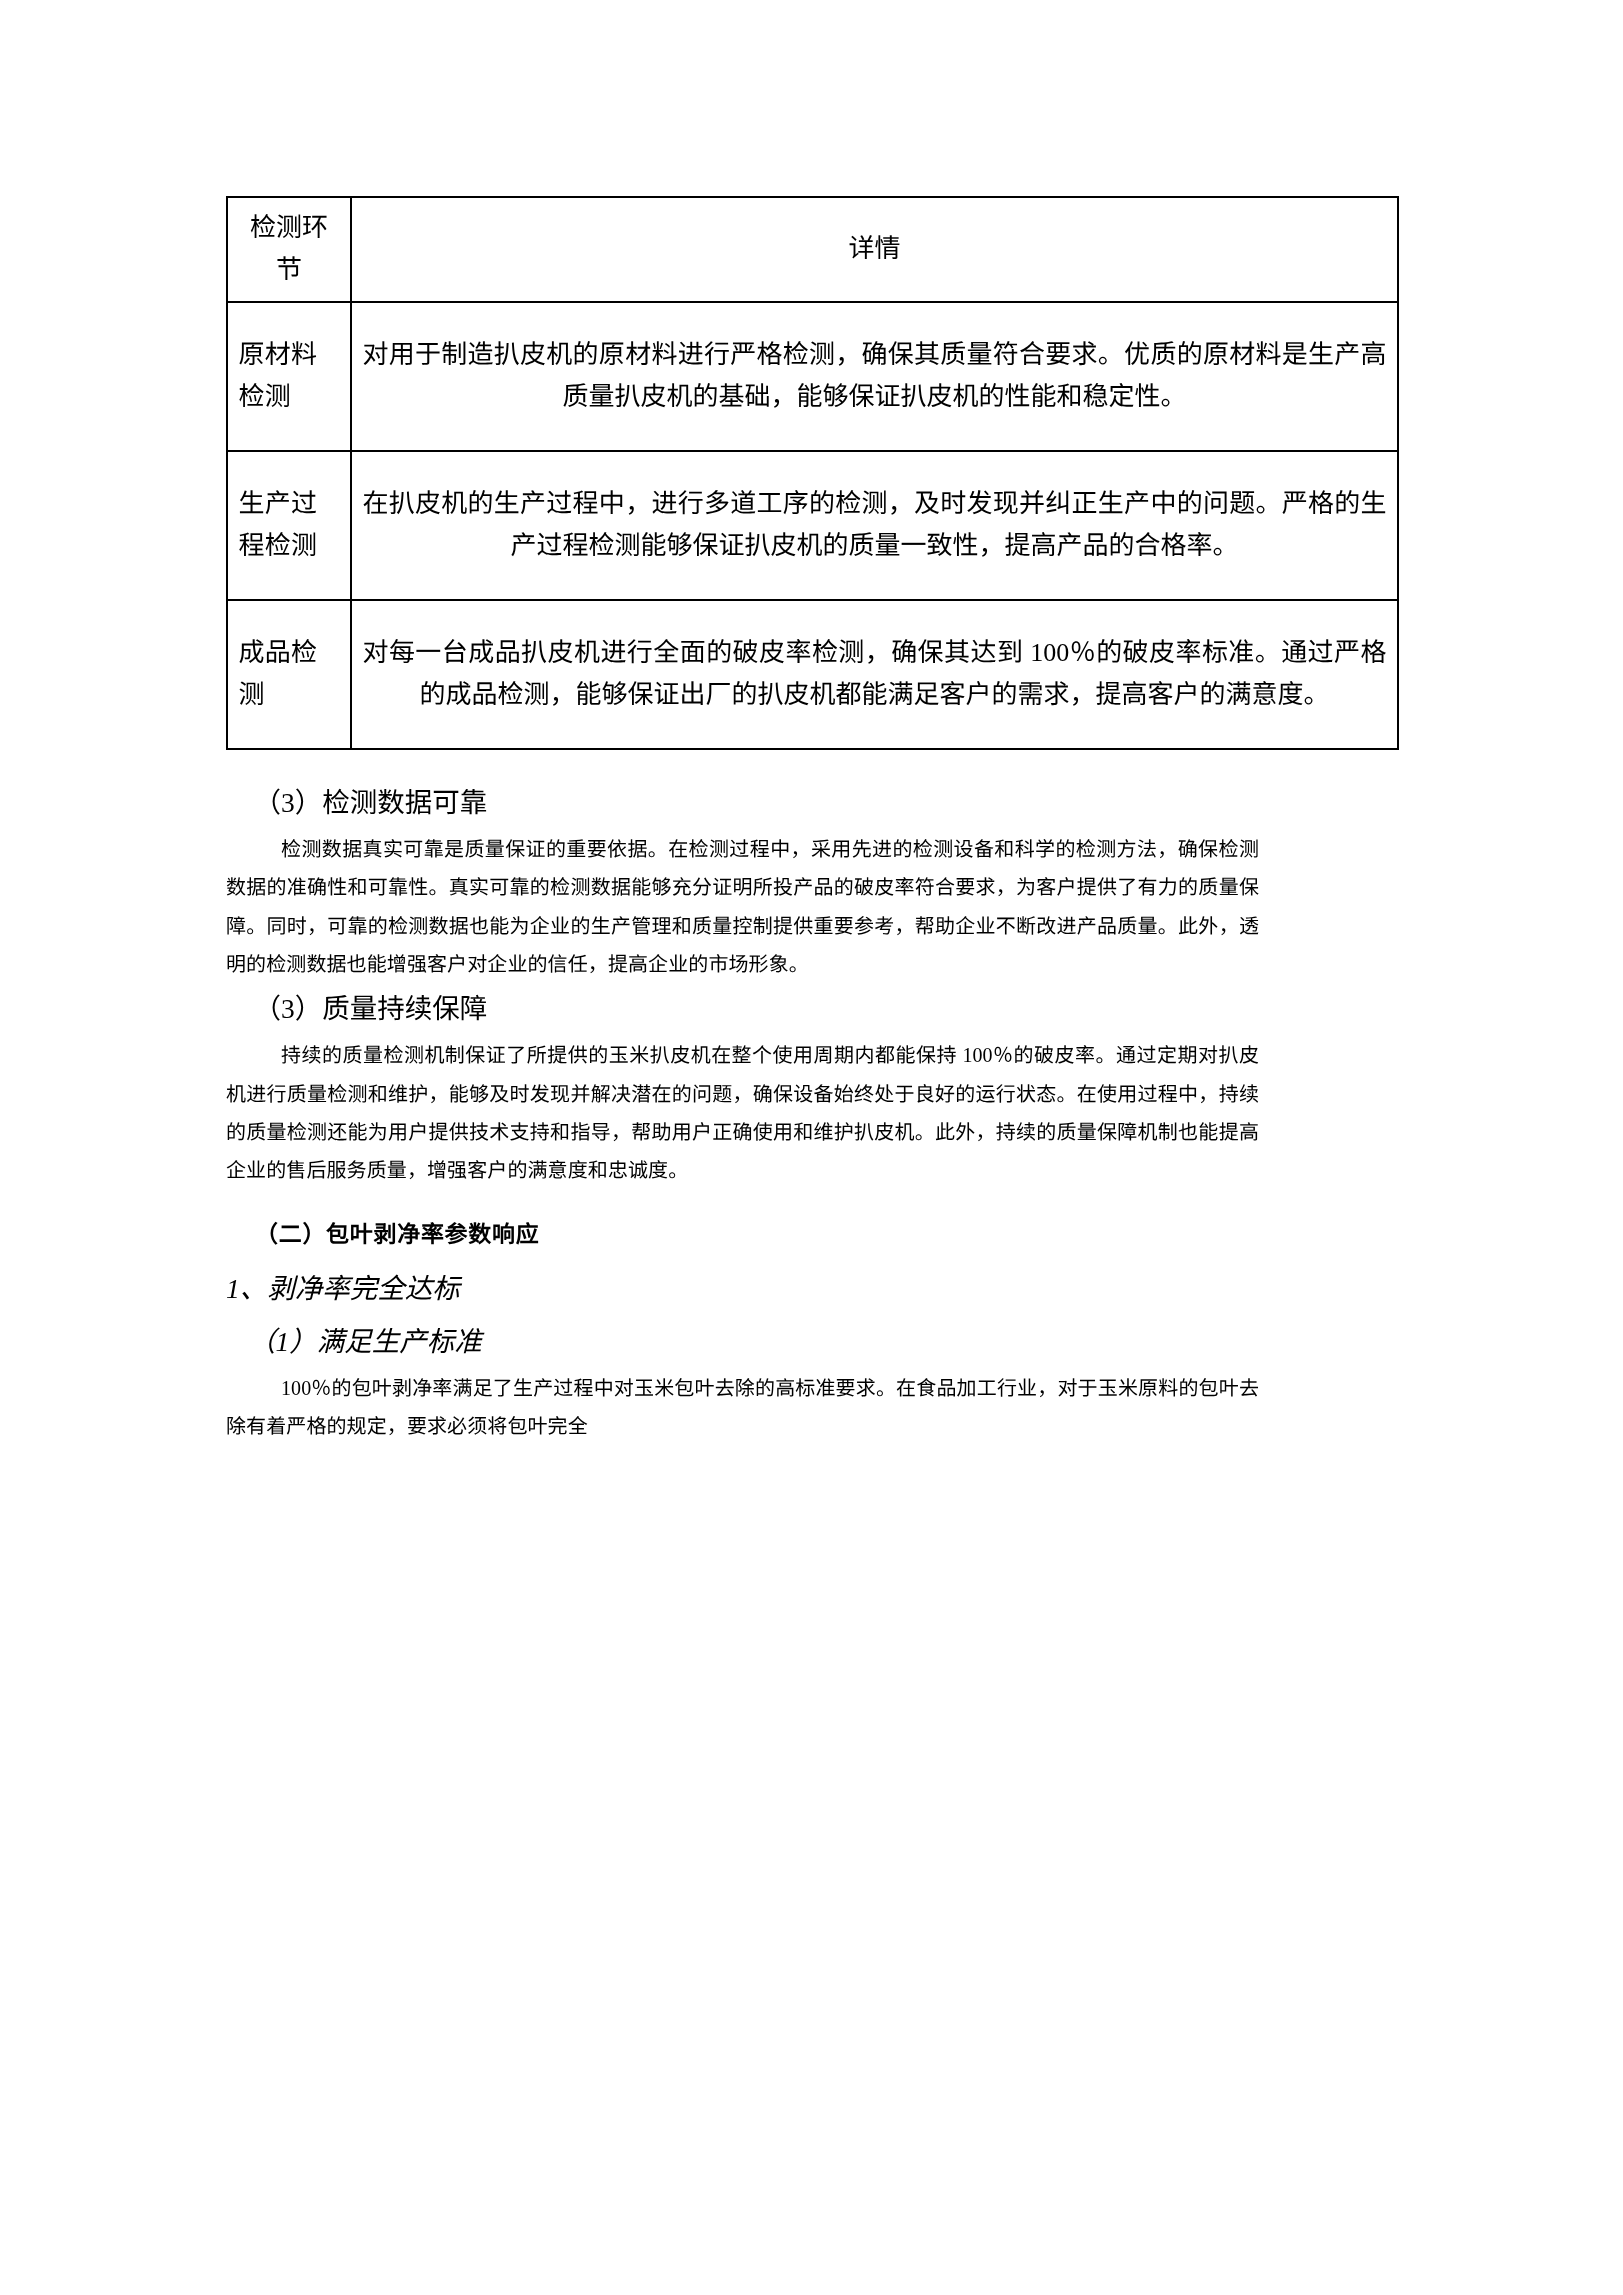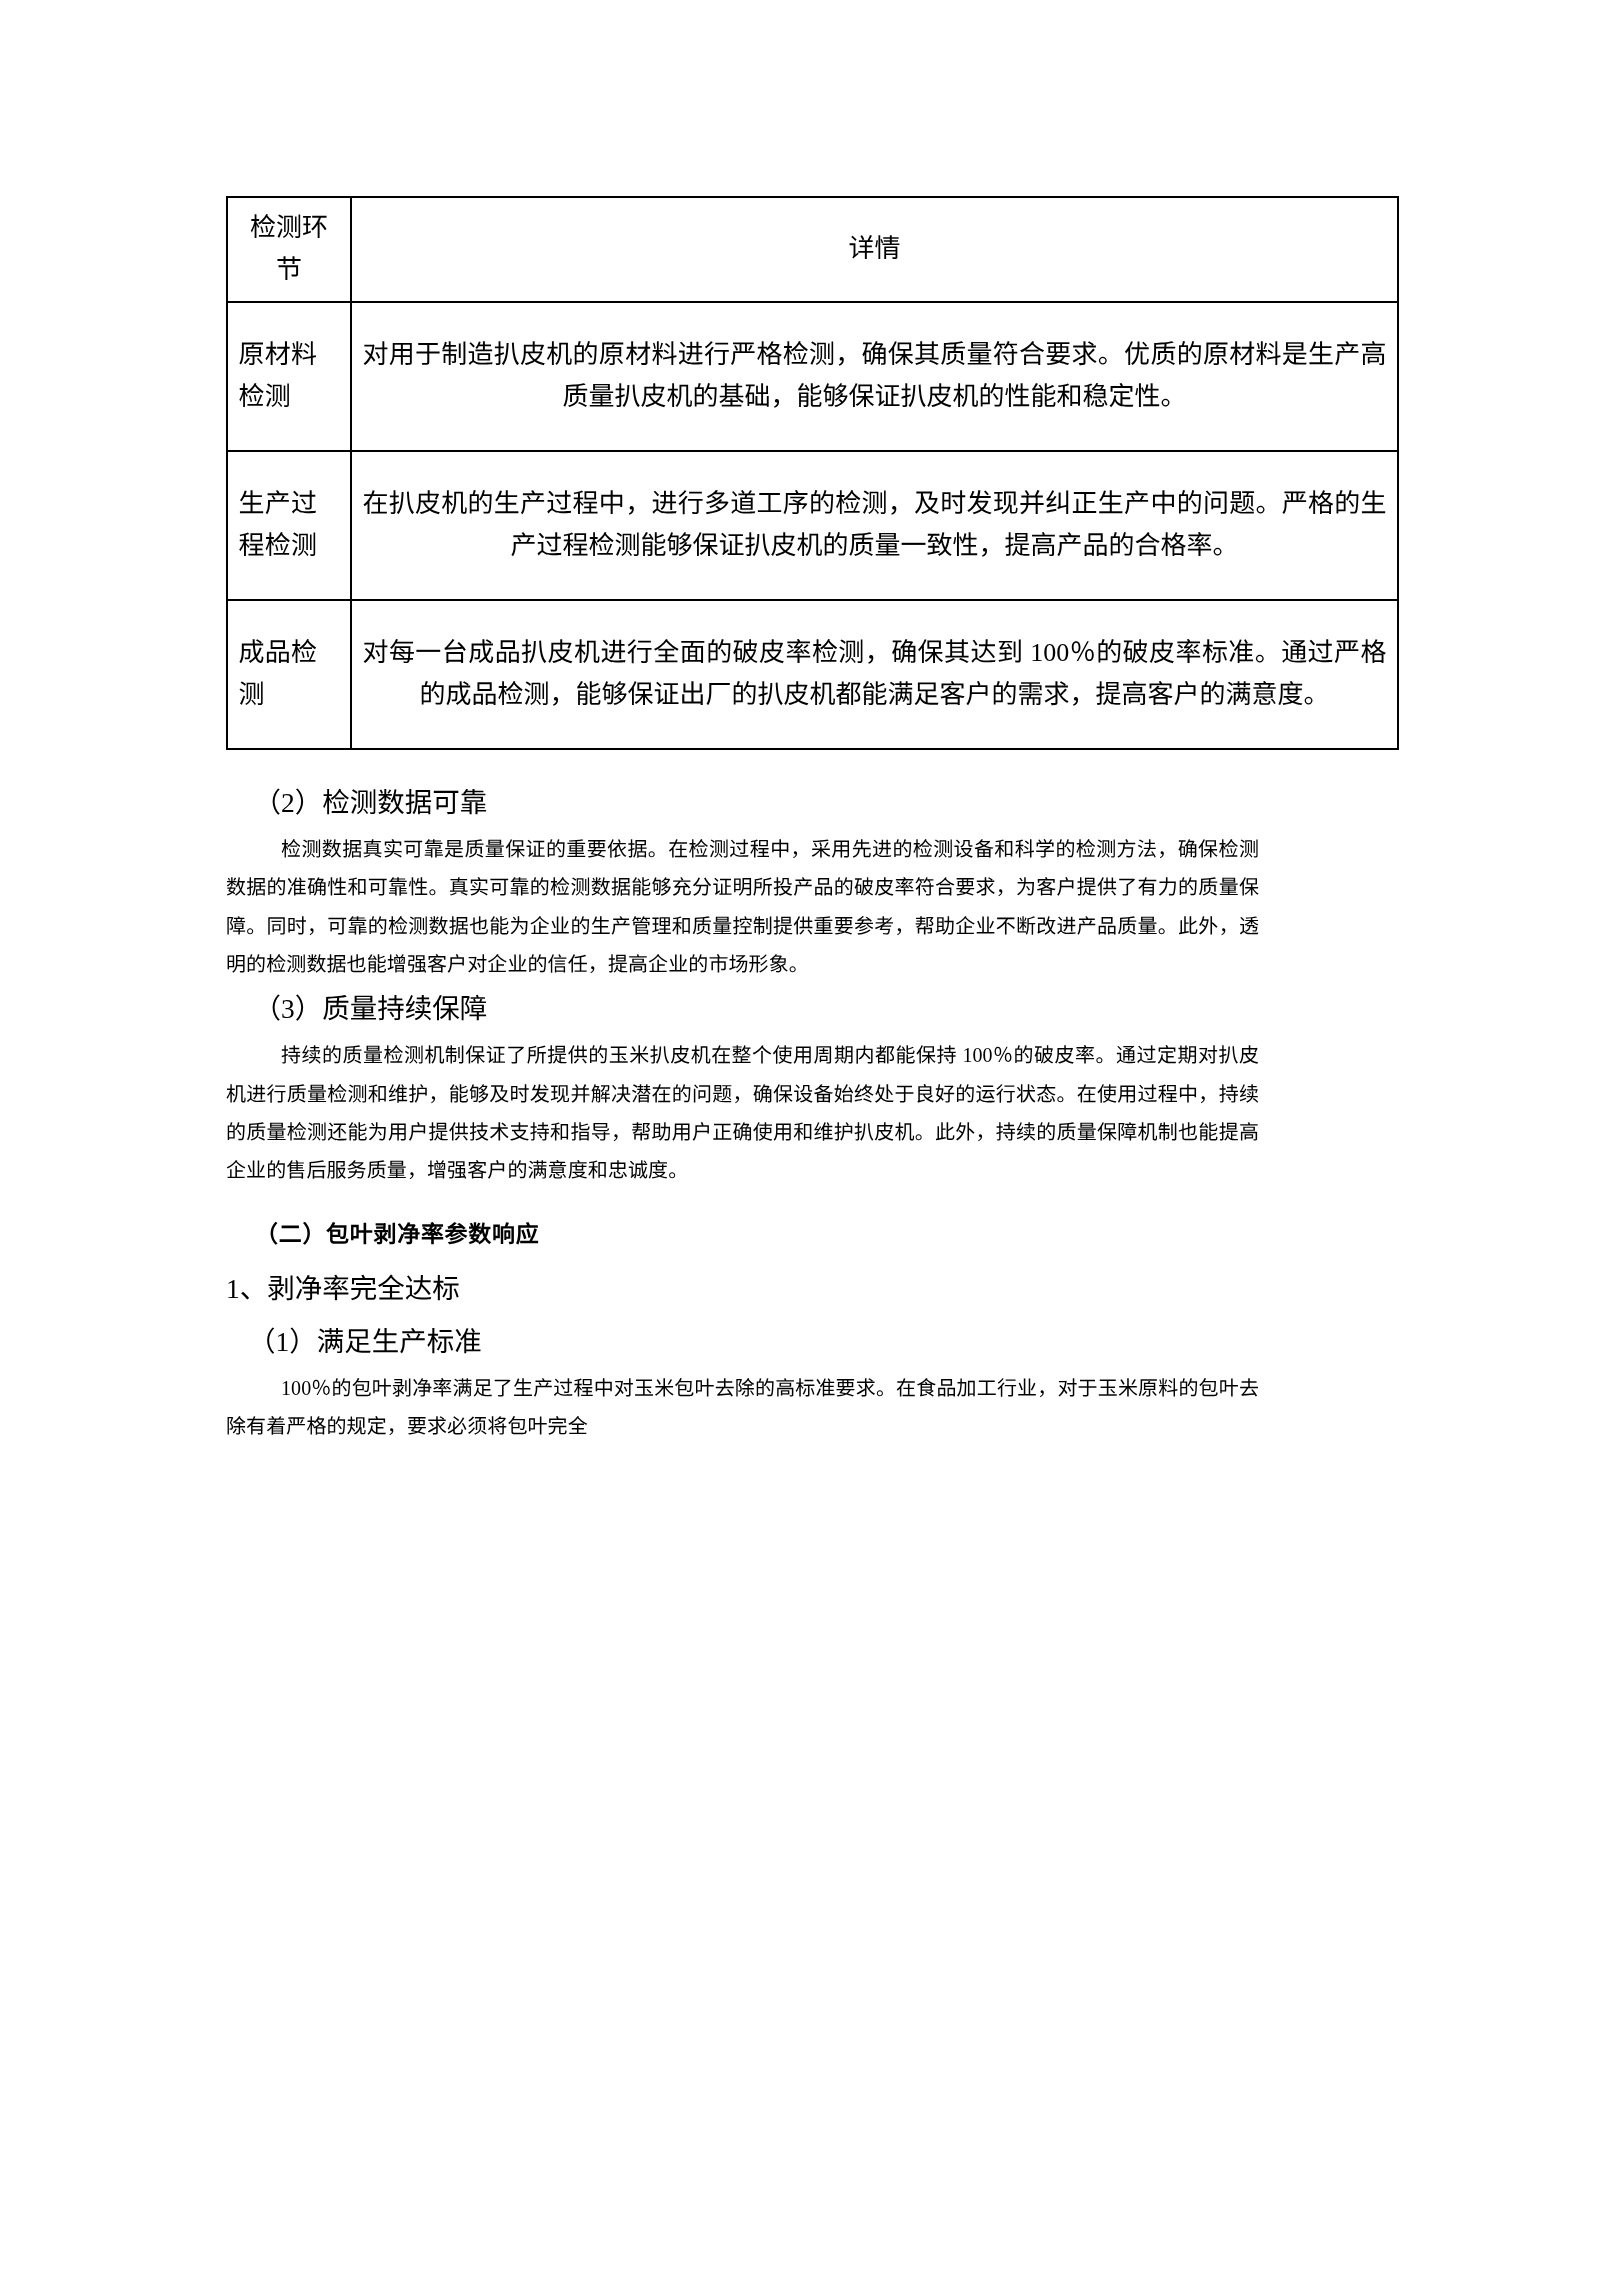--- a/index.html
+++ b/index.html
@@ -83,20 +83,21 @@
     font-size: 23px;
     line-height: 1.6;
     margin: 0;
     text-indent: 29px;
     letter-spacing: 0.7px;
   }
   .sub-heading {
     font-size: 27.5px;
     line-height: 1.92;
     margin: 0;
+    font-style: italic;
   }
   .sub-heading-num { text-indent: 0; }
   .sub-heading-paren { text-indent: 22px; }
 
   .block-after-table { margin-top: 17px; }
 </style>
 </head>
 <body>
 
 <div class="page">
@@ -121,21 +122,21 @@
       </tr>
       <tr class="row-body">
         <td class="cell-stage">成品检测</td>
         <td class="cell-detail">对每一台成品扒皮机进行全面的破皮率检测，确保其达到 100％的破皮率标准。通过严格的成品检测，能够保证出厂的扒皮机都能满足客户的需求，提高客户的满意度。</td>
       </tr>
     </tbody>
   </table>
 
   <div class="gap-sm"></div>
 
-  <p class="para-head block-after-table">（2）检测数据可靠</p>
+  <p class="para-head block-after-table">（3）检测数据可靠</p>
 
   <p class="para para-indent">检测数据真实可靠是质量保证的重要依据。在检测过程中，采用先进的检测设备和科学的检测方法，确保检测数据的准确性和可靠性。真实可靠的检测数据能够充分证明所投产品的破皮率符合要求，为客户提供了有力的质量保障。同时，可靠的检测数据也能为企业的生产管理和质量控制提供重要参考，帮助企业不断改进产品质量。此外，透明的检测数据也能增强客户对企业的信任，提高企业的市场形象。</p>
 
   <p class="para-head">（3）质量持续保障</p>
 
   <p class="para para-indent">持续的质量检测机制保证了所提供的玉米扒皮机在整个使用周期内都能保持 100％的破皮率。通过定期对扒皮机进行质量检测和维护，能够及时发现并解决潜在的问题，确保设备始终处于良好的运行状态。在使用过程中，持续的质量检测还能为用户提供技术支持和指导，帮助用户正确使用和维护扒皮机。此外，持续的质量保障机制也能提高企业的售后服务质量，增强客户的满意度和忠诚度。</p>
 
   <div class="gap-md"></div>
 
   <h2 class="section-heading">（二）包叶剥净率参数响应</h2>

